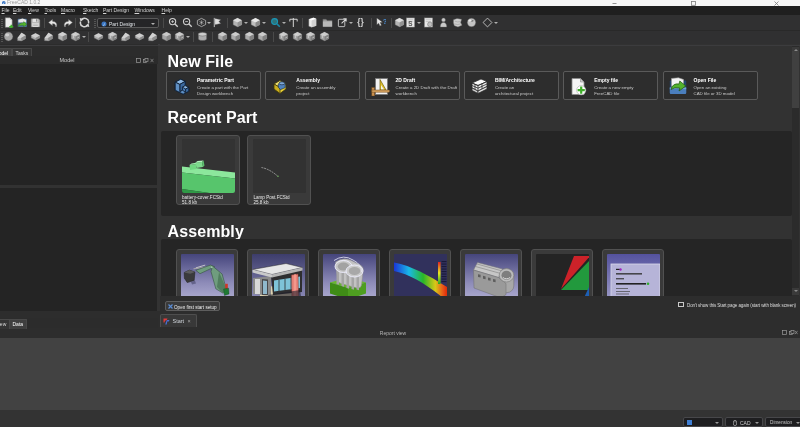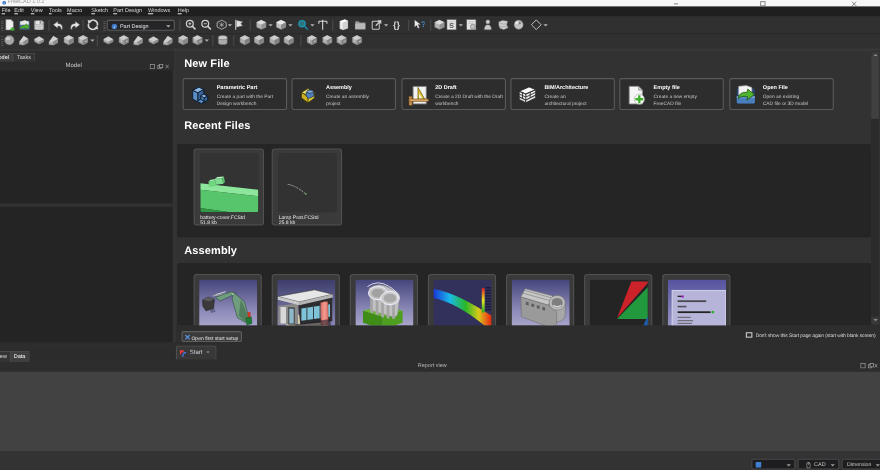--- a/index.html
+++ b/index.html
@@ -23,21 +23,21 @@
 
 #wbcombo{position:absolute;left:97px;top:2px;width:62px;height:10px;background:#252527;border:1px solid #5a5a5a;border-radius:2px;color:#e2e6ea;font-size:5px;line-height:8px}
 
 #lefttabs{left:0;top:44px;width:158px;height:12px;background:#2c2c2c}
 .ptab{position:absolute;font-size:5px;color:#d8d8d8;background:#343434;border:1px solid #484848;border-bottom:none;padding:1px 2.5px 1.5px;top:4px;border-radius:1px 1px 0 0}
 #panelhead{left:0;top:56px;width:158px;height:8px;background:#2b2b2b;color:#c9c9c9;font-size:5.5px}
 #tree{left:0;top:64px;width:157px;height:254px;background:#242424}
 #lpbot{left:0;top:318px;width:158px;height:10px;background:#2c2c2c;z-index:5}
 
 #start{left:160px;top:44px;width:640px;height:252px;background:#323232;overflow:hidden}
-h2{position:absolute;font-size:10px;color:#fff;font-weight:bold;letter-spacing:0.1px}
+h2{position:absolute;font-size:16px;color:#fff;font-weight:bold;letter-spacing:0.1px}
 .card{position:absolute;top:27px;width:95px;height:29px;background:#2d2d2d;border:1px solid #5a5a5a;border-radius:2px}
 .card .tt{position:absolute;left:30px;top:4.8px;font-size:5px;font-weight:bold;color:#fff;white-space:nowrap}
 .card .dd{position:absolute;left:30px;top:12.6px;font-size:4.4px;line-height:6.2px;color:#c9c9c9;width:63px}
 .card svg{position:absolute;left:5px;top:5px}
 .inset{position:absolute;left:1px;width:631px;background:#252525;border-radius:2px}
 .fcard{position:absolute;background:#3a3a3a;border:1px solid #515151;border-radius:3px}
 .fthumb{position:absolute;left:5px;top:3px;width:53px;height:54px;background:#323232;border-radius:2px;overflow:hidden}
 .flab{position:absolute;left:5px;font-size:4.6px;line-height:5.3px;color:#e8e8e8}
 .ecard{position:absolute;top:10px;width:62px;height:60px;background:#3a3a3a;border:1px solid #515151;border-radius:3px}
 .ethumb{position:absolute;left:4px;top:4px;width:53px;height:52px;overflow:hidden;border-radius:1px}
@@ -452,21 +452,21 @@
             <rect x="0.8" y="3.5" width="16.4" height="13.5" rx="1" fill="#24466e"></rect>
             <polygon points="2.5,1.5 9.5,0.8 14.5,2.5 14.5,9.5 2.5,9.5" fill="#f4f4f4" stroke="#9a9a9a" stroke-width="0.6"></polygon>
             <path d="M0.8 10.5 h16.4 v5.5 a1 1 0 0 1 -1 1 h-14.4 a1 1 0 0 1 -1 -1 z" fill="#4a7ebd"></path>
             <path d="M0.8 10.5 h16.4 v1.8 q-8 -1.2 -16.4 0 z" fill="#77a3d4"></path>
             <path d="M2 12.5 q1.5 -6.5 8 -5.5 l0.8 -3 l6 5 l-6.8 5 l0.8 -3 q-5.5 -1.2 -8.8 1.5 z" fill="#52b32e" stroke="#1e5510" stroke-width="0.7"></path>
           </svg>
         <div class="tt">Open File</div>
         <div class="dd">Open an existing<br>CAD file or 3D model</div>
       </div>
     </div>
-    <h2 style="left:7.5px;top:64.5px">Recent Files</h2>
+    <h2 style="left:7.5px;top:64.5px">Recent Part</h2>
     <div class="inset" style="top:87px;height:85px"></div>
     <div id="recent">
       <div class="fcard" style="left:16px;top:91px;width:63.5px;height:70px">
         <div class="fthumb">
           <svg width="53" height="54" viewBox="0 0 53 54">
               <rect width="53" height="54" fill="#333333"></rect>
               <polygon points="0,27.5 53,33.5 53,39.5 0,33.5" fill="#8ce79c"></polygon>
               <polygon points="0,33.5 53,39.5 53,54 41,56 0,50" fill="#57c56c"></polygon>
               <polygon points="0,50 41,56 41,57.5 0,54" fill="#2f9946"></polygon>
               <polygon points="7.5,26 14,25 14.5,30 8,31" fill="#6fd680"></polygon>

